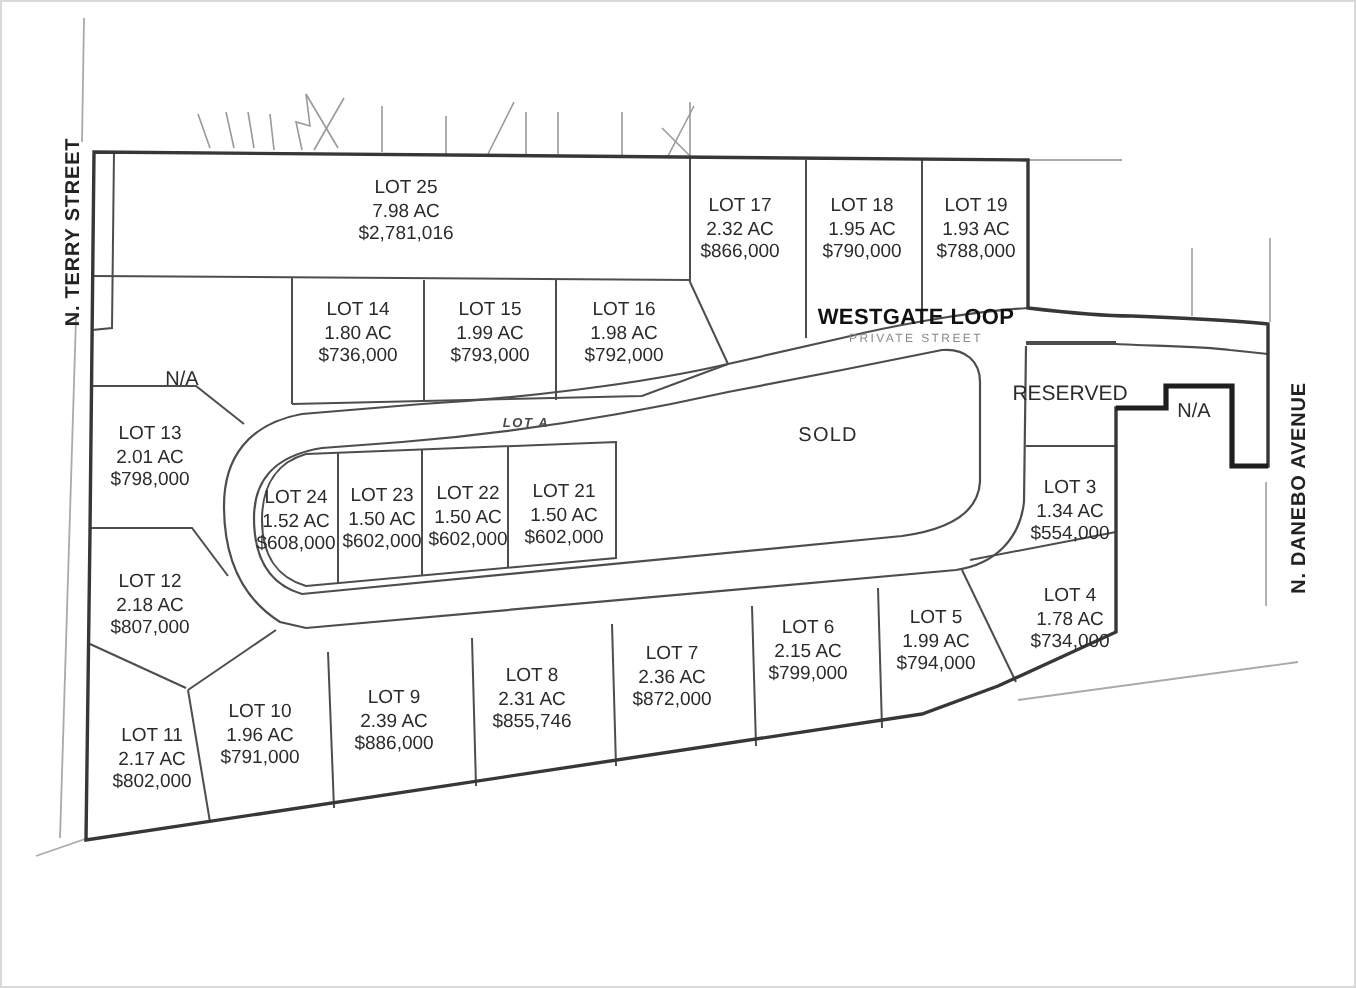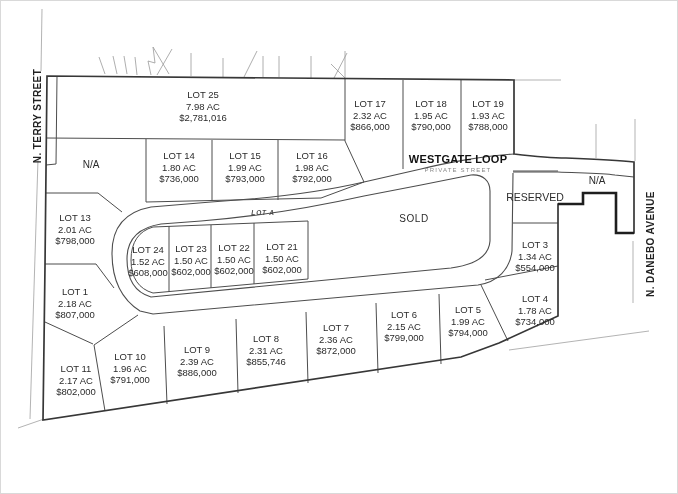--- a/index.html
+++ b/index.html
@@ -14,21 +14,21 @@
     display:flex;flex-direction:column;align-items:center;
     font-size:9.5px;line-height:11.6px;color:#2b2b2b;
     white-space:nowrap;text-align:center;font-weight:400;
   }
   .area-label{
     position:absolute;transform:translate(-50%,-50%);
     color:#2b2b2b;white-space:nowrap;font-weight:500;
   }
   .sold{font-size:10px;letter-spacing:.6px;}
   .reserved{font-size:10.5px;}
-  .na{font-size:10px;}
+  .na{font-size:10px;margin-top:26px;}
   .street-v{
     position:absolute;transform:translate(-50%,-50%) rotate(-90deg);
     font-size:10px;font-weight:bold;letter-spacing:.4px;color:#222;
     white-space:nowrap;
   }
   .westgate{
     position:absolute;transform:translate(-50%,-50%);
     font-size:11px;font-weight:bold;color:#111;white-space:nowrap;letter-spacing:.2px;
   }
   .private-street{
@@ -183,21 +183,21 @@
     <span>LOT 19</span>
     <span>1.93 AC</span>
     <span>$788,000</span>
   </div>
   <div class="lot-label" style="left:74px;top:228px">
     <span>LOT 13</span>
     <span>2.01 AC</span>
     <span>$798,000</span>
   </div>
   <div class="lot-label" style="left:74px;top:302px">
-    <span>LOT 1</span>
+    <span>LOT 12</span>
     <span>2.18 AC</span>
     <span>$807,000</span>
   </div>
   <div class="lot-label" style="left:75px;top:379px">
     <span>LOT 11</span>
     <span>2.17 AC</span>
     <span>$802,000</span>
   </div>
   <div class="lot-label" style="left:129px;top:367px">
     <span>LOT 10</span>

